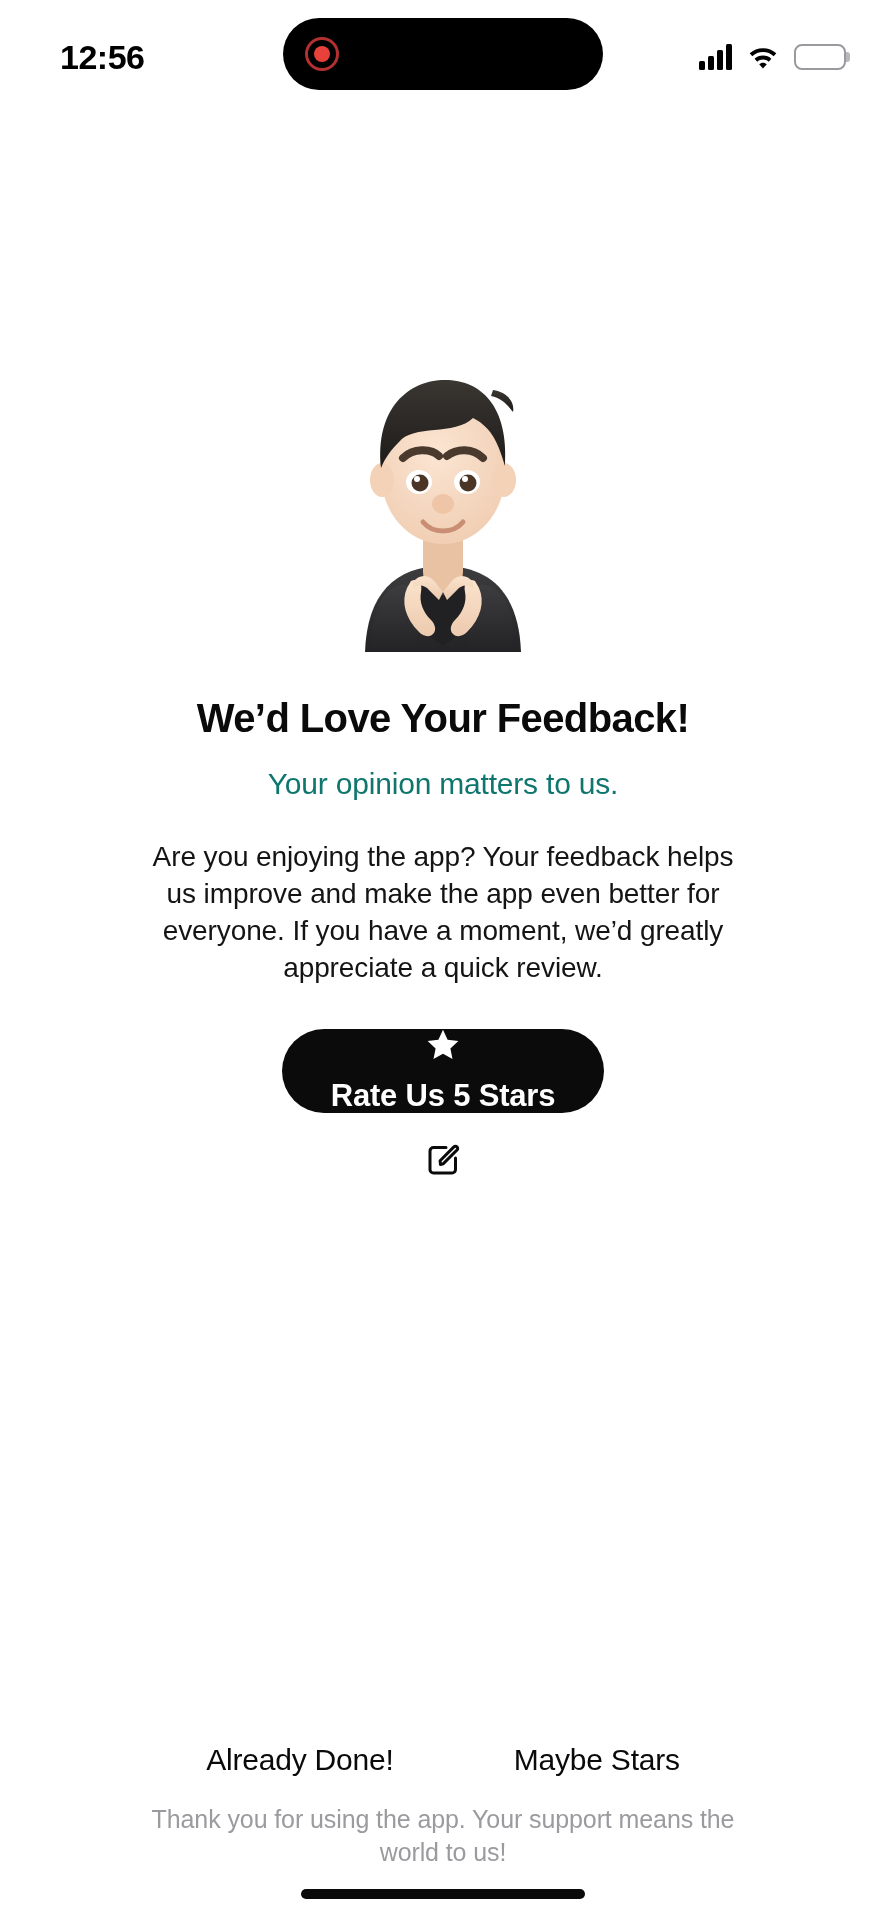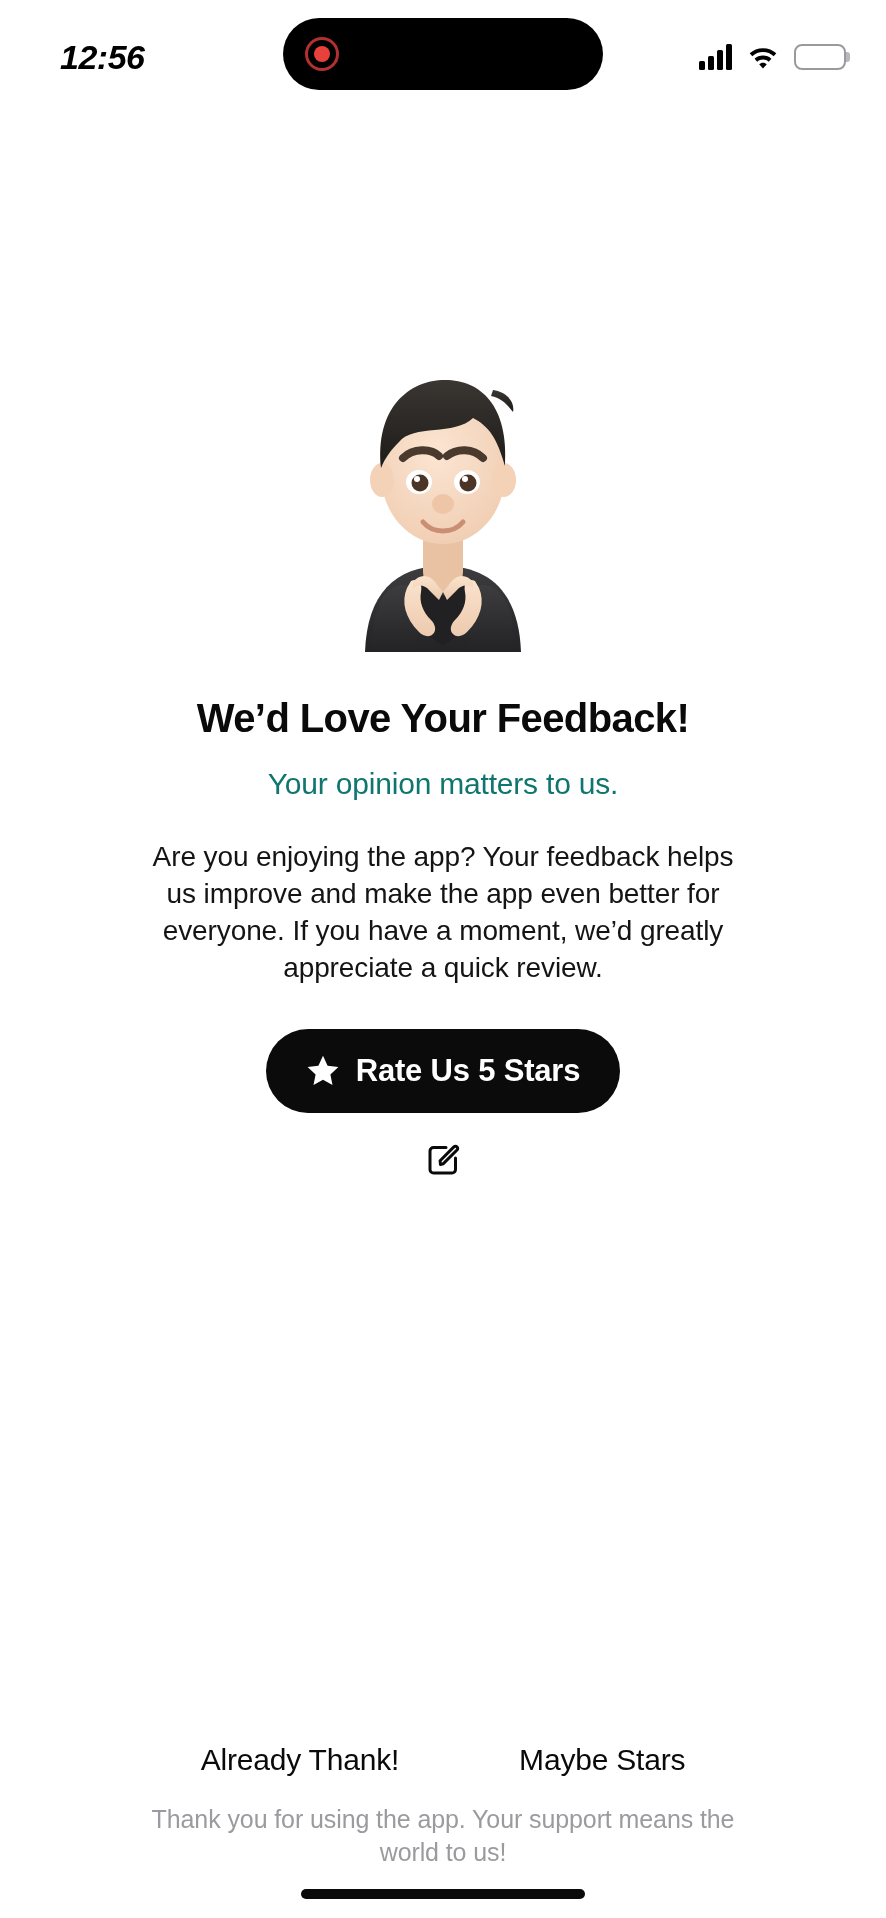--- a/index.html
+++ b/index.html
@@ -33,21 +33,20 @@
     padding: 0 40px 0 60px;
   }
 
   .status-time {
     font-size: 34px;
     font-weight: 700;
     color: #000;
     letter-spacing: -0.5px;
     line-height: 1;
     margin-top: 4px;
-    font-style: italic;
   }
 
   .dynamic-island {
     position: absolute;
     left: 50%;
     top: 18px;
     transform: translateX(-50%);
     width: 320px;
     height: 72px;
     background: #000000;
@@ -180,20 +179,21 @@
     padding: 0 40px;
     background: #0b0b0b;
     color: #ffffff;
     border: none;
     border-radius: 42px;
     display: inline-flex;
     align-items: center;
     justify-content: center;
     gap: 16px;
     cursor: pointer;
+    flex-direction: column;
   }
   .rate-button .star { width: 34px; height: 34px; flex: 0 0 34px; }
   .rate-button .label {
     font-size: 31px;
     font-weight: 700;
     letter-spacing: -0.2px;
     white-space: nowrap;
   }
 
   .review-link {
@@ -379,21 +379,21 @@
         <svg viewBox="0 0 33 33" width="33" height="33" aria-hidden="true">
           <path d="M19 4.5H6.5A3.5 3.5 0 0 0 3 8v18.5A3.5 3.5 0 0 0 6.5 30H25a3.5 3.5 0 0 0 3.5-3.5V15" fill="none" stroke="#0a0a0a" stroke-width="3" stroke-linecap="round"></path>
           <path d="M13.5 21.5l2.6-.6L30 7c.9-.9.9-2.3 0-3.1-.8-.9-2.2-.9-3.1 0L13.1 17.8z" fill="none" stroke="#0a0a0a" stroke-width="3" stroke-linejoin="round"></path>
         </svg>
       </span>
     </button>
 
     <div class="spacer"></div>
 
     <div class="secondary-row">
-      <button class="secondary-action">Already Thank!</button>
+      <button class="secondary-action">Already Done!</button>
       <button class="secondary-action">Maybe Stars</button>
     </div>
 
     <p class="footer-note">Thank you for using the app. Your support means the world to us!</p>
   </div>
 
   <div class="home-indicator-wrap">
     <div class="home-indicator"></div>
   </div>
 

